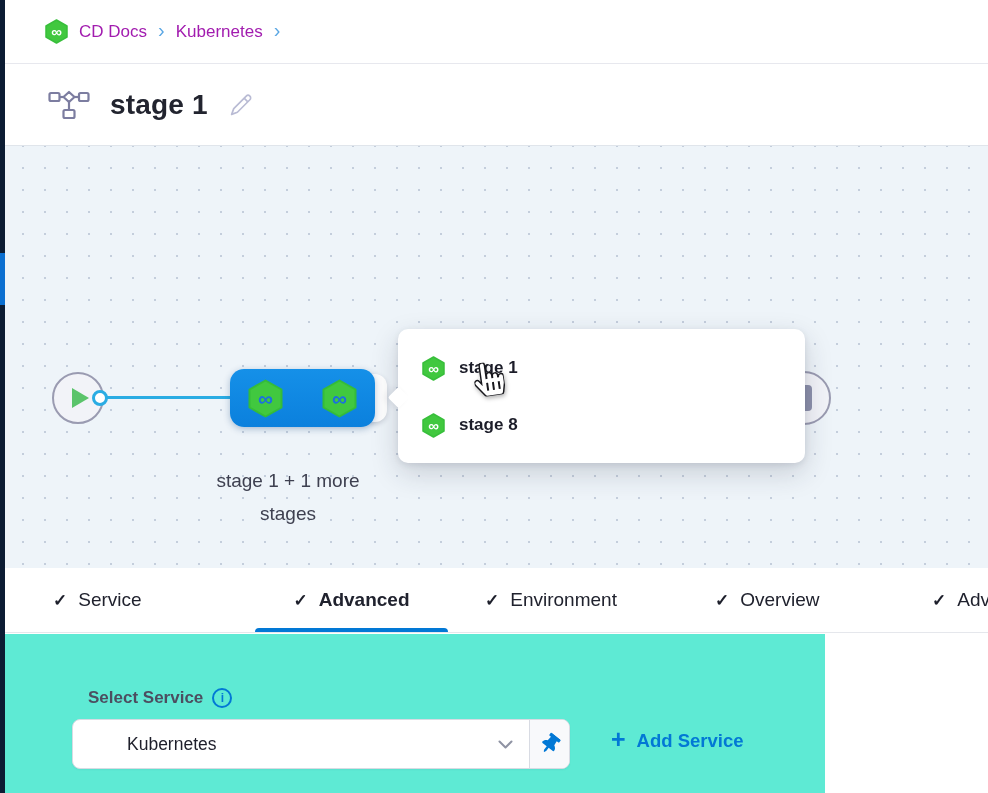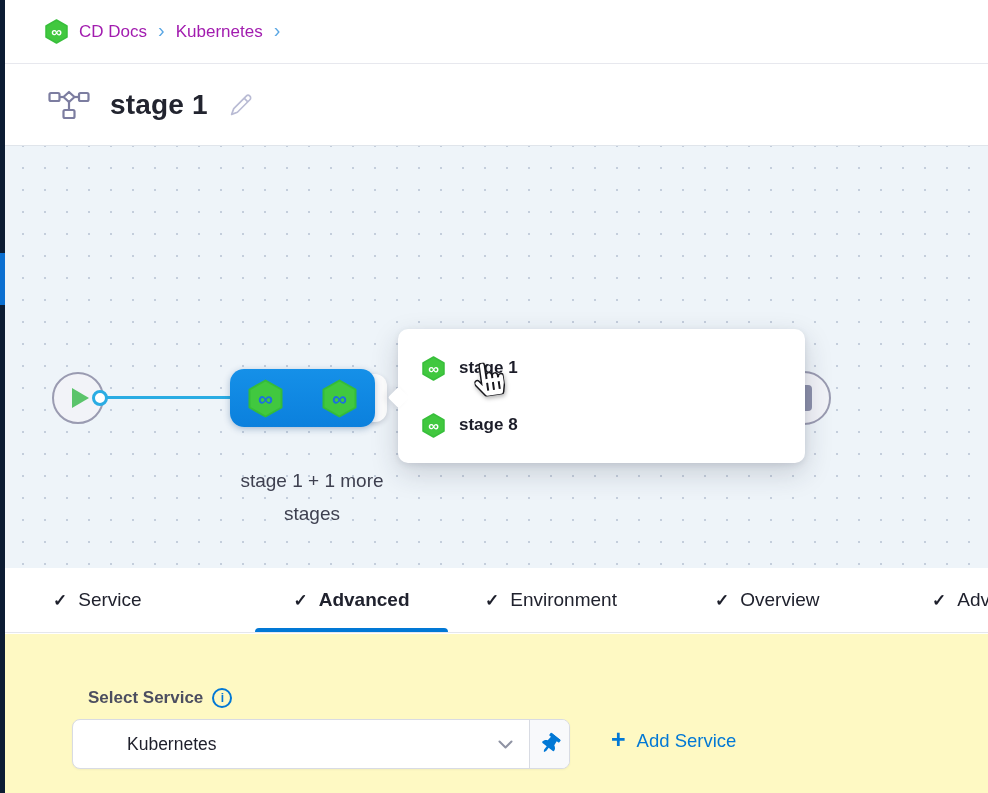--- a/index.html
+++ b/index.html
@@ -52,21 +52,21 @@
   .stage-node { position:absolute; left:225px; top:223px; width:145px; height:58px; border-radius:14px;
                 background:linear-gradient(180deg,#1590e8,#0b80dd);
                 box-shadow:0 2px 7px rgba(10,60,120,.30); display:flex; align-items:center;
                 justify-content:center; gap:39px; cursor:pointer; z-index:3; }
 
   .end-node { position:absolute; left:772px; top:225px; width:54px; height:54px; border-radius:50%;
               background:#f2f3f8; border:2px solid #9a9bb1; display:flex; align-items:center;
               justify-content:center; z-index:2; }
   .stop-square { width:15px; height:26px; border-radius:4px; background:#8d90ab; }
 
-  .group-label { position:absolute; left:212px; top:318px; width:190px; text-align:center;
+  .group-label { position:absolute; left:188px; top:318px; width:190px; text-align:center;
                  font-size:19px; line-height:33px; color:#3e4050; z-index:2; }
   .add-stage-label { position:absolute; left:472px; top:320px; width:210px; text-align:center;
                      font-size:19px; font-weight:500; color:#6d6f81; cursor:pointer; z-index:2; }
 
   
   .stage-popup { position:absolute; left:393px; top:183px; width:407px; height:134px; background:#fff;
                  border-radius:10px; box-shadow:0 10px 28px rgba(35,40,60,.18), 0 2px 6px rgba(35,40,60,.10);
                  z-index:10; padding:19px 24px; }
   .stage-popup .arrow { position:absolute; left:-7px; top:61px; width:15px; height:15px; background:#fff;
                         transform:rotate(45deg); border-radius:2px;
@@ -87,40 +87,40 @@
   .tab .underline { display:none; }
   .tab.active { left:250px; width:193px; justify-content:center; font-weight:600; }
   .tab.active .underline { display:block; position:absolute; left:0; right:0; bottom:0; height:4px;
                            background:#0278d5; border-radius:4px 4px 0 0; }
   .tab:nth-child(1) { left:13px; }
   .tab:nth-child(3) { left:445px; }
   .tab:nth-child(4) { left:675px; }
   .tab:nth-child(5) { left:892px; }
 
   
-  .panel { position:absolute; left:5px; top:634px; width:984px; height:159px; background:#fef9c3; }
+  .panel { position:absolute; left:5px; top:634px; width:820px; height:159px; background:#5eead4; }
   .field-label-row { position:absolute; left:83px; top:54px; display:flex; align-items:center; gap:9px; }
   .field-label { font-size:17px; font-weight:600; color:#4c4e60; }
   .info-icon { width:20px; height:20px; border-radius:50%; border:2px solid #0278d5; color:#0278d5;
                display:flex; align-items:center; justify-content:center; font-size:12px; font-weight:700;
                cursor:pointer; background:#fff0; }
 
   .select-wrap { position:absolute; left:67px; top:85px; width:498px; height:50px; display:flex;
                  background:#fff; border:1px solid #d8dbe3; border-radius:8px; overflow:hidden;
                  box-shadow:0 1px 2px rgba(40,45,70,.05); }
   .select-value { flex:1; display:flex; align-items:center; padding-left:21px; font-size:17.5px;
                   color:#1e1f2b; cursor:pointer;margin-left:33px; }
   .select-chevron { width:48px; display:flex; align-items:center; justify-content:center; cursor:pointer; }
   .pin-seg { width:40px; border-left:1px solid #d8dbe3; background:#f8f9fb; display:flex;
              align-items:center; justify-content:center; cursor:pointer; }
 
   .add-service { position:absolute; left:606px; top:96px; display:flex; align-items:center; gap:11px;
                  color:#0278d5; cursor:pointer; background:none; border:none; }
   .add-service .plus { font-size:25px; font-weight:600; line-height:1; margin-top:-3px; }
-  .add-service .lbl { font-size:18.5px; font-weight:400; }
+  .add-service .lbl { font-size:18.5px; font-weight:700; }
 </style>
 </head>
 <body>
 
 <div class="app">
 
   <div class="left-rail">
     <div class="active-seg"></div>
   </div>
 

